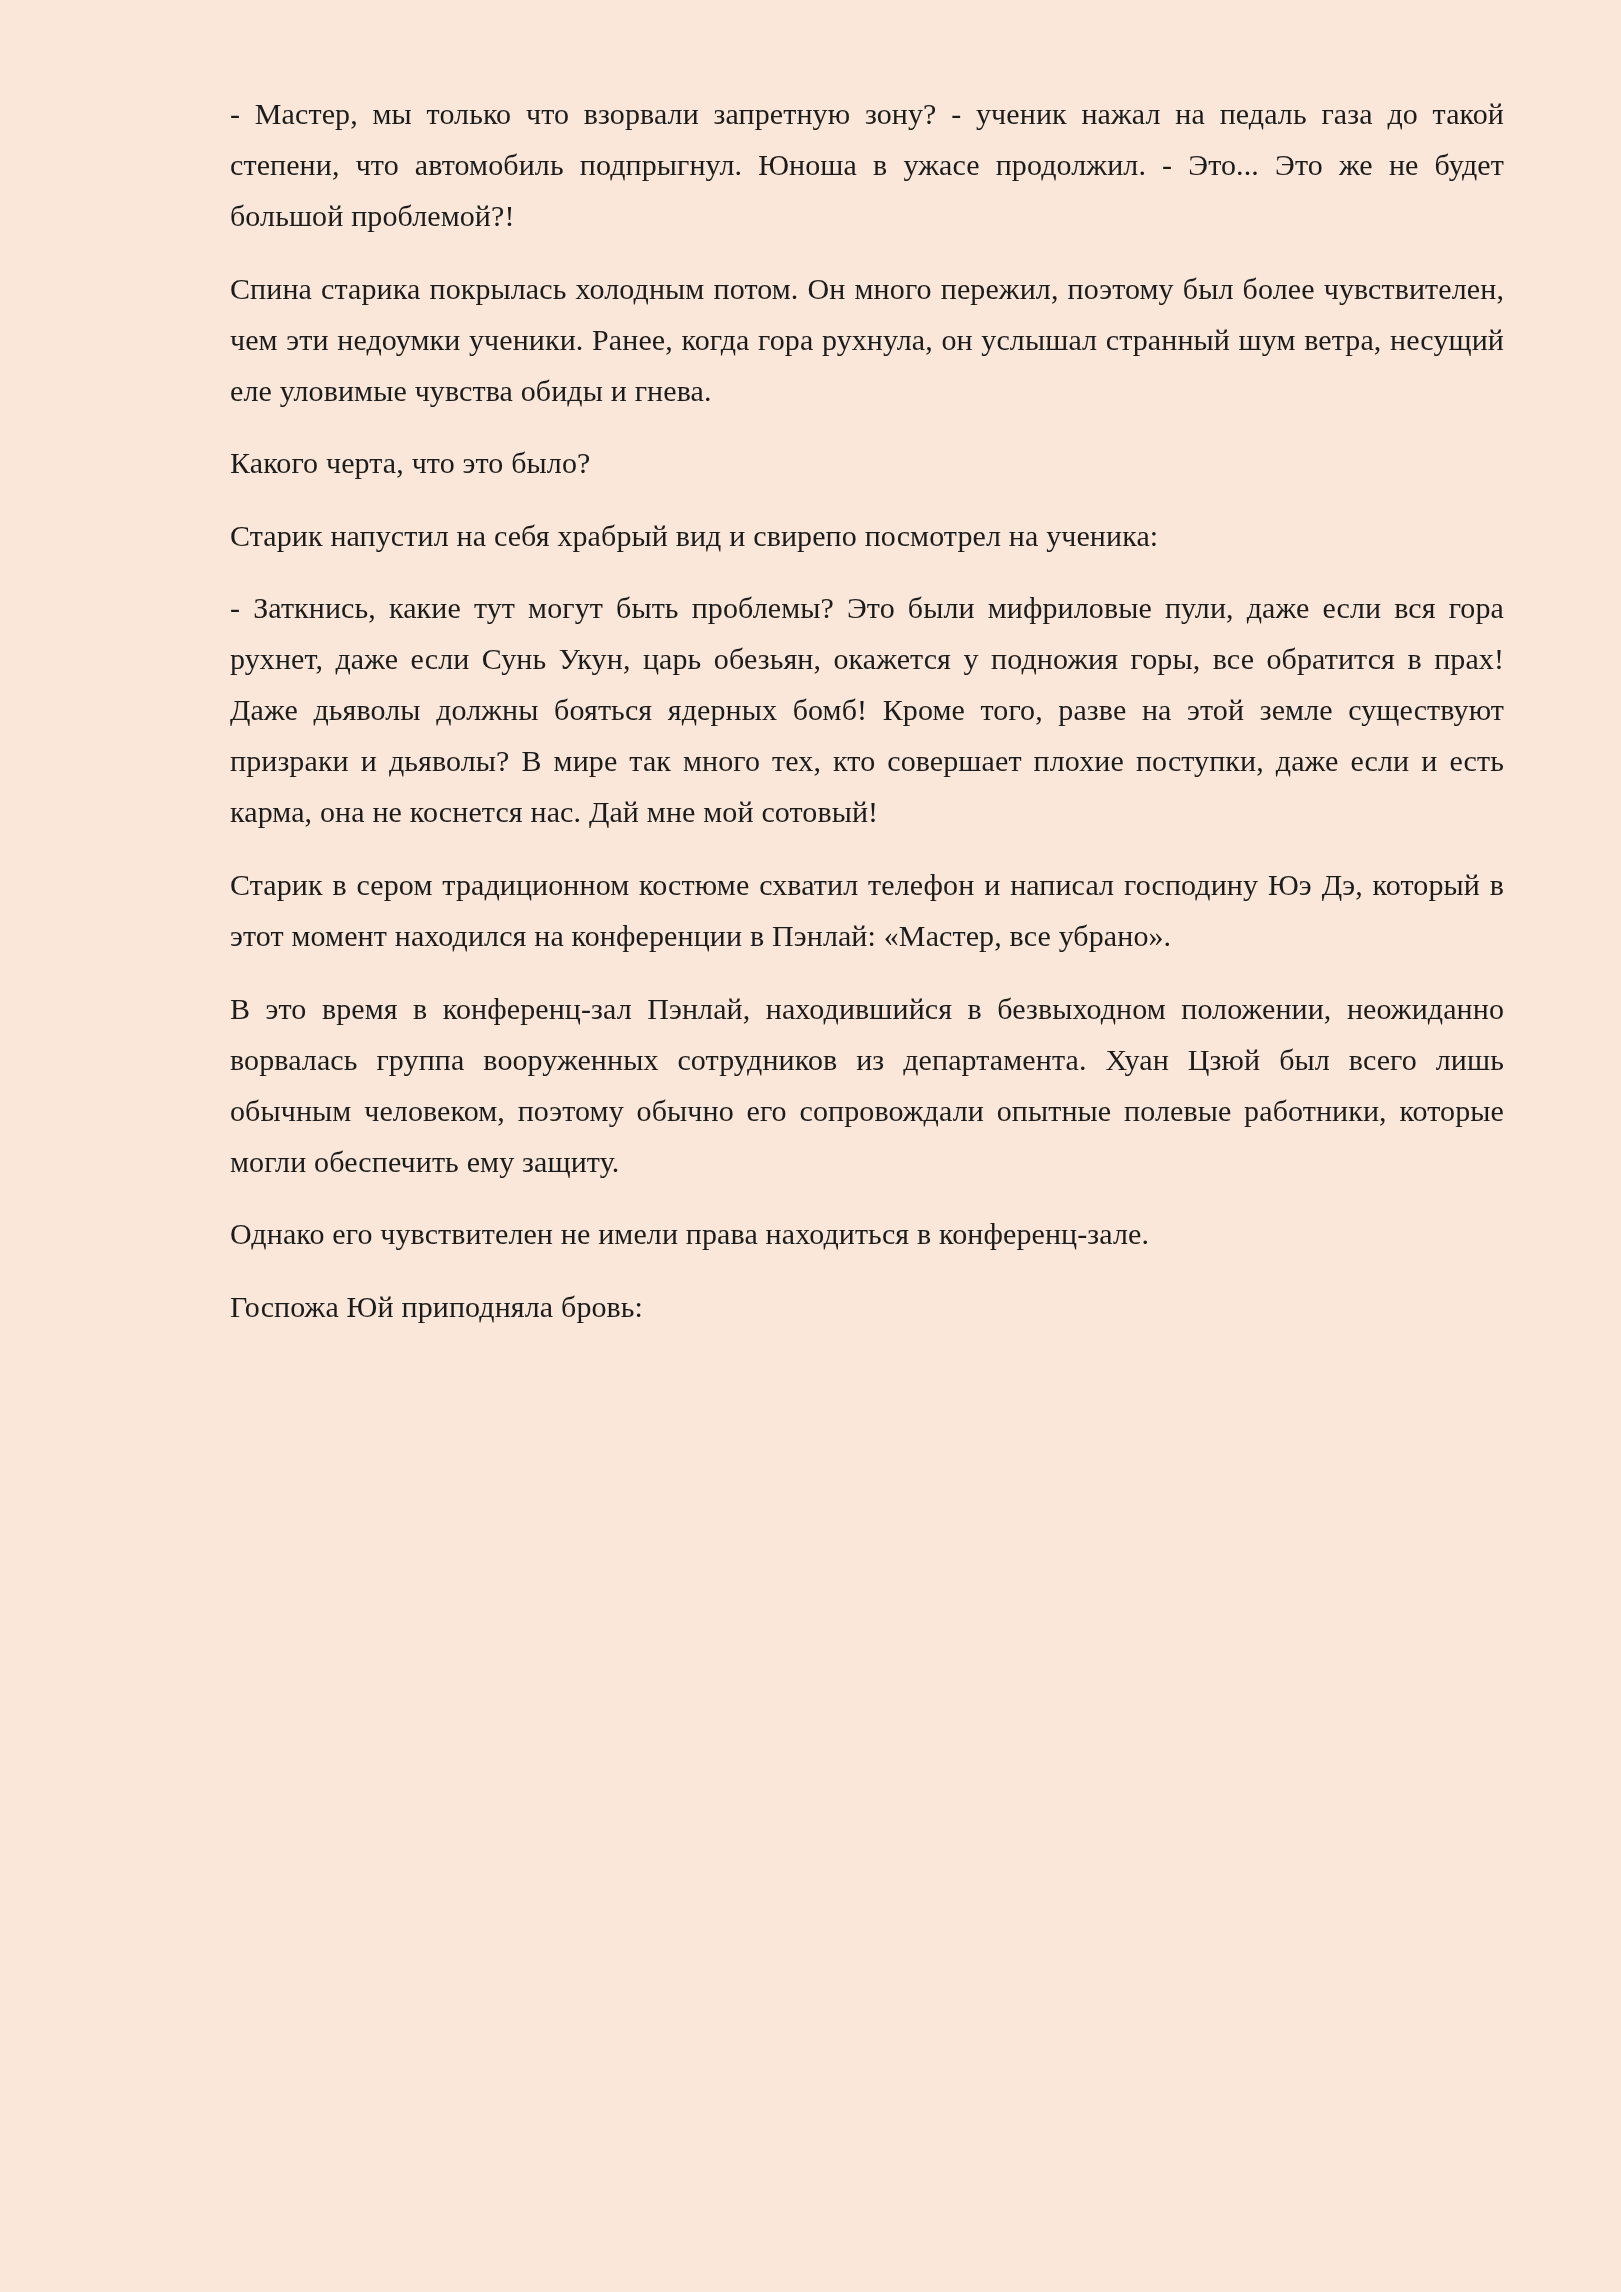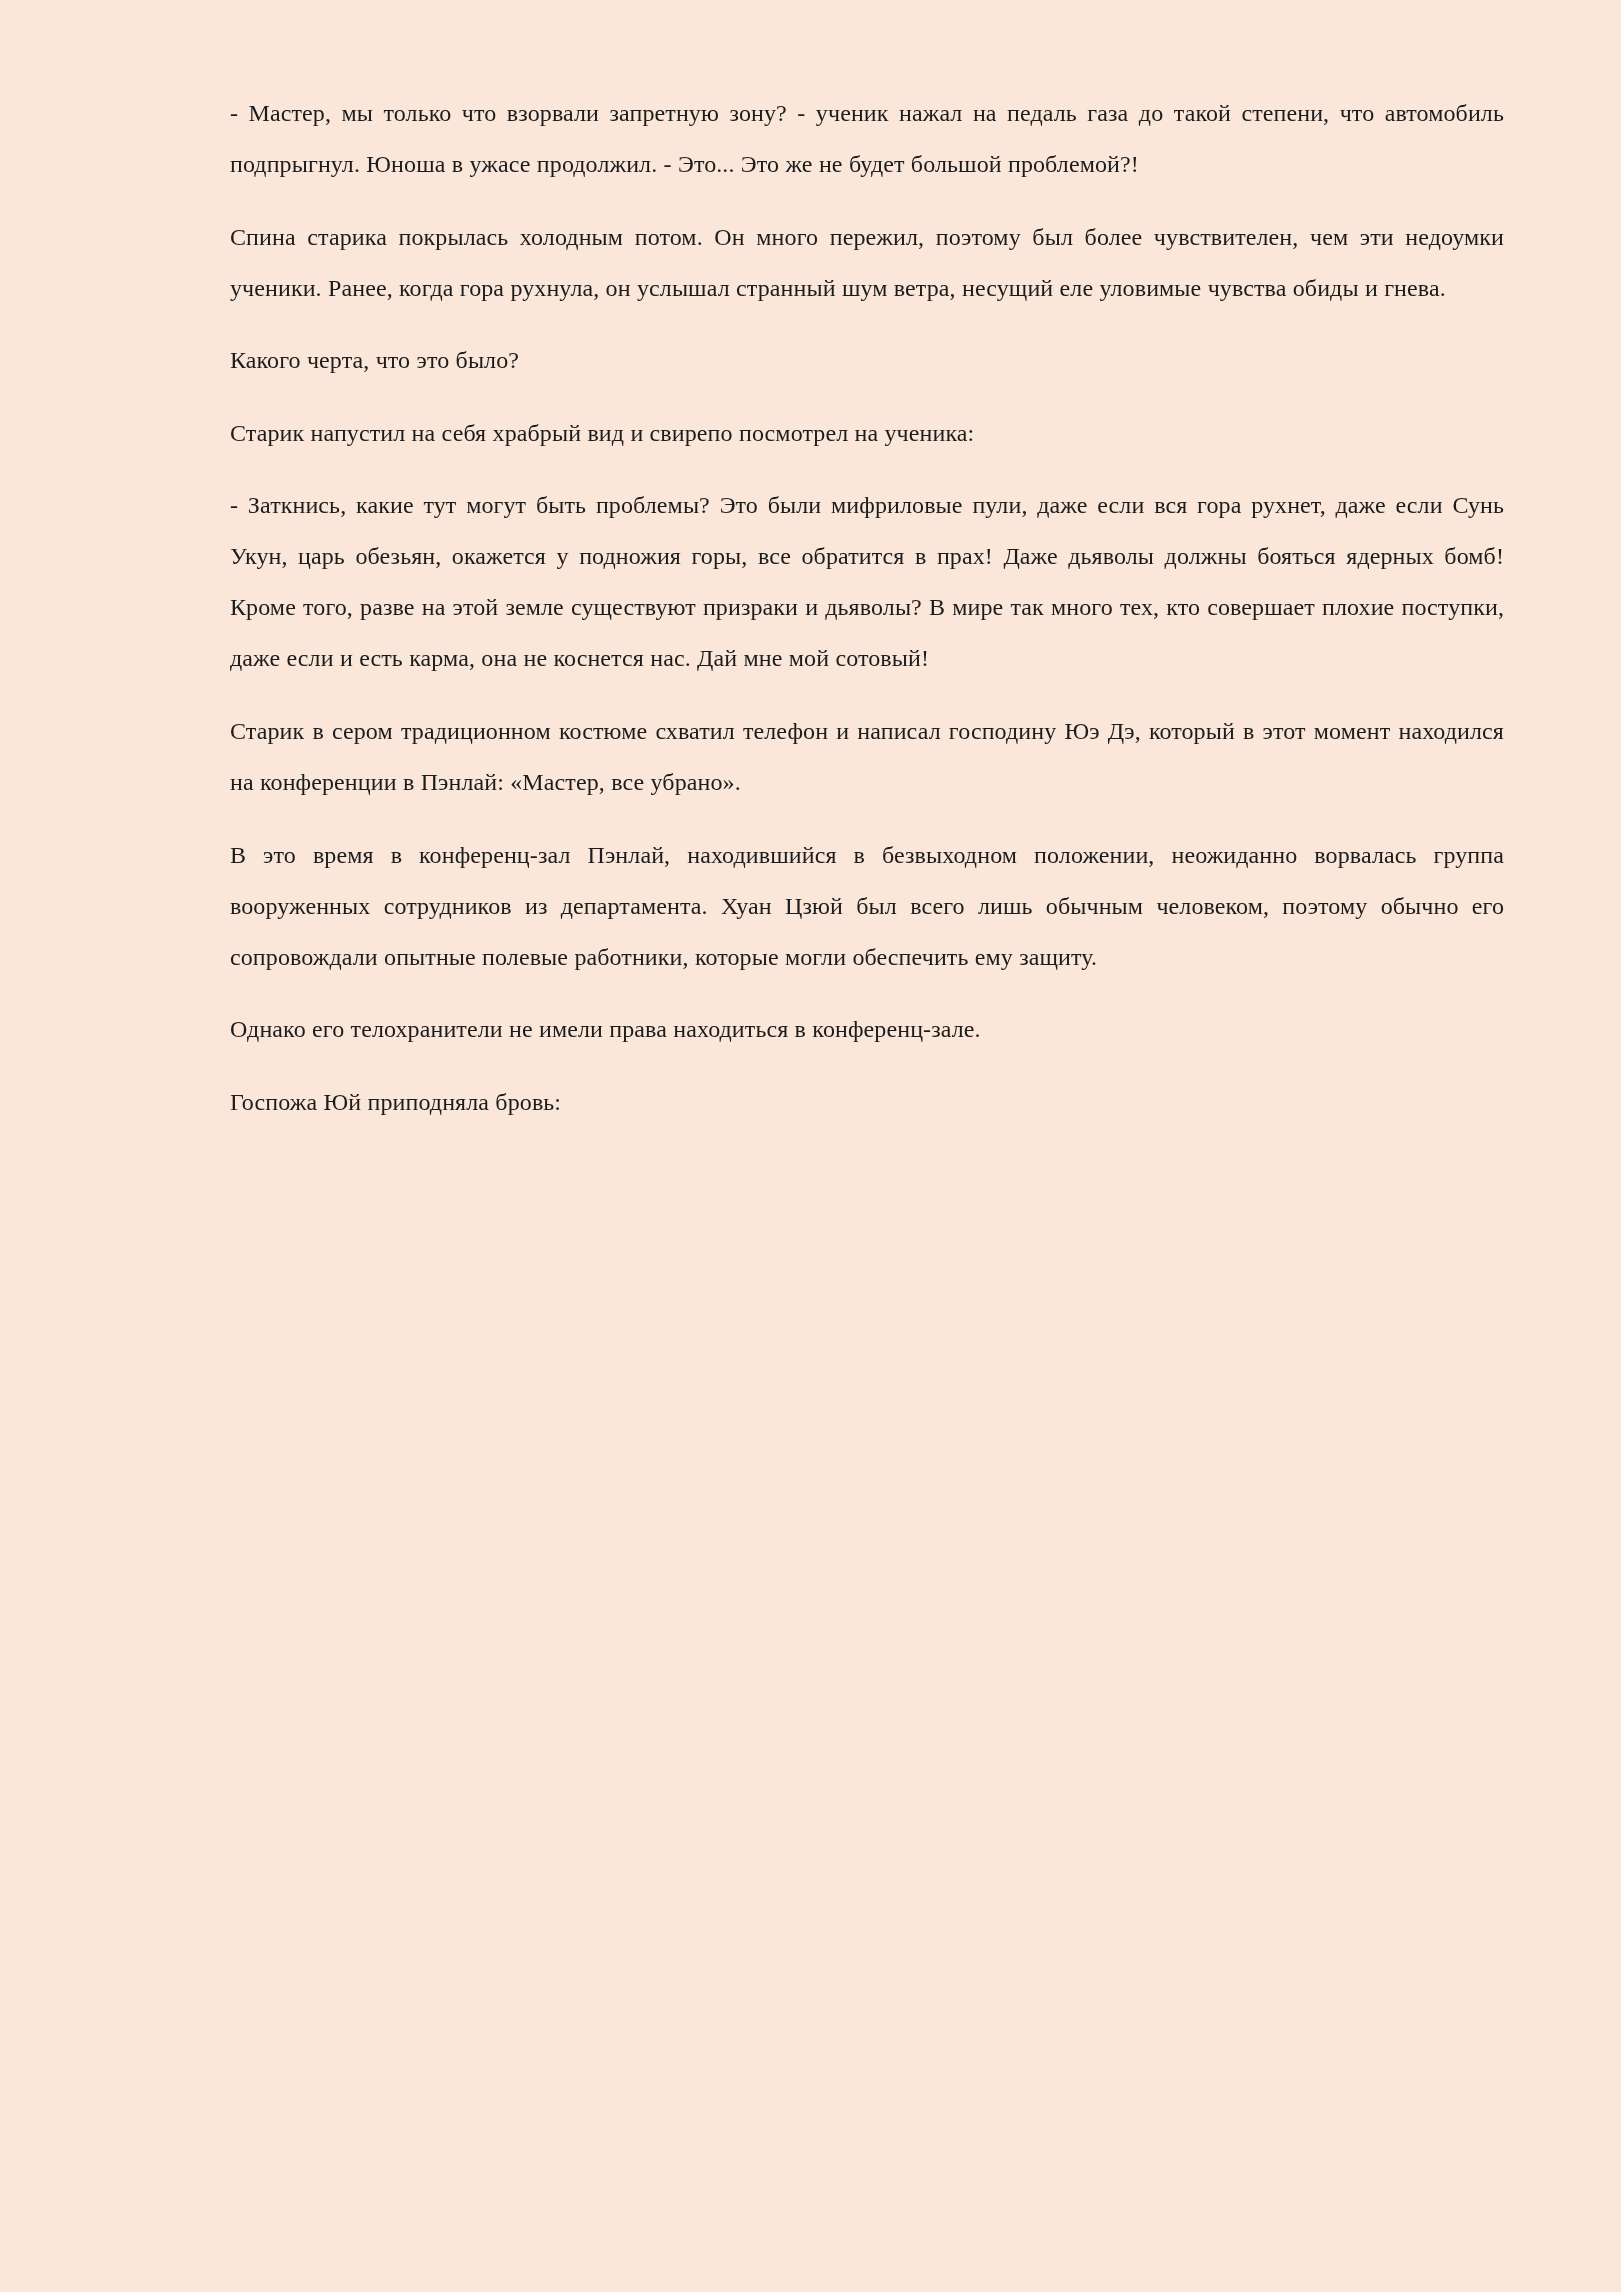--- a/index.html
+++ b/index.html
@@ -20,21 +20,21 @@
     height: 2293px;
     background: #fae7da;
     box-sizing: border-box;
     padding: 88px 117px 0 230px;
   }
   .content {
     width: 1274px;
   }
   p.para {
     margin: 0 0 21.6px 0;
-    font-size: 24px;
+    font-size: 30px;
     line-height: 51px;
     text-align: justify;
     text-justify: inter-word;
     letter-spacing: 0.1px;
     word-spacing: 0.2px;
     -webkit-font-smoothing: antialiased;
   }
   p.para:last-child {
     margin-bottom: 0;
   }
@@ -48,17 +48,17 @@
 
 <div class="page">
   <div class="content">
     <p class="para">- Мастер, мы только что взорвали запретную зону? - ученик нажал на педаль газа до такой степени, что автомобиль подпрыгнул. Юноша в ужасе продолжил. - Это... Это же не будет большой проблемой?!</p>
     <p class="para">Спина старика покрылась холодным потом. Он много пережил, поэтому был более чувствителен, чем эти недоумки ученики. Ранее, когда гора рухнула, он услышал странный шум ветра, несущий еле уловимые чувства обиды и гнева.</p>
     <p class="para">Какого черта, что это было?</p>
     <p class="para">Старик напустил на себя храбрый вид и свирепо посмотрел на ученика:</p>
     <p class="para">- Заткнись, какие тут могут быть проблемы? Это были мифриловые пули, даже если вся гора рухнет, даже если Сунь Укун, царь обезьян, окажется у подножия горы, все обратится в прах! Даже дьяволы должны бояться ядерных бомб! Кроме того, разве на этой земле существуют призраки и дьяволы? В мире так много тех, кто совершает плохие поступки, даже если и есть карма, она не коснется нас. Дай мне мой сотовый!</p>
     <p class="para">Старик в сером традиционном костюме схватил телефон и написал господину Юэ Дэ, который в этот момент находился на конференции в Пэнлай: «Мастер, все убрано».</p>
     <p class="para">В это время в конференц-зал Пэнлай, находившийся в безвыходном положении, неожиданно ворвалась группа вооруженных сотрудников из департамента. Хуан Цзюй был всего лишь обычным человеком, поэтому обычно его сопровождали опытные полевые работники, которые могли обеспечить ему защиту.</p>
-    <p class="para">Однако его телохранители не имели права находиться в конференц-зале.</p>
+    <p class="para">Однако его чувствителен не имели права находиться в конференц-зале.</p>
     <p class="para">Госпожа Юй приподняла бровь:</p>
   </div>
 </div>
 
 
 </body></html>

